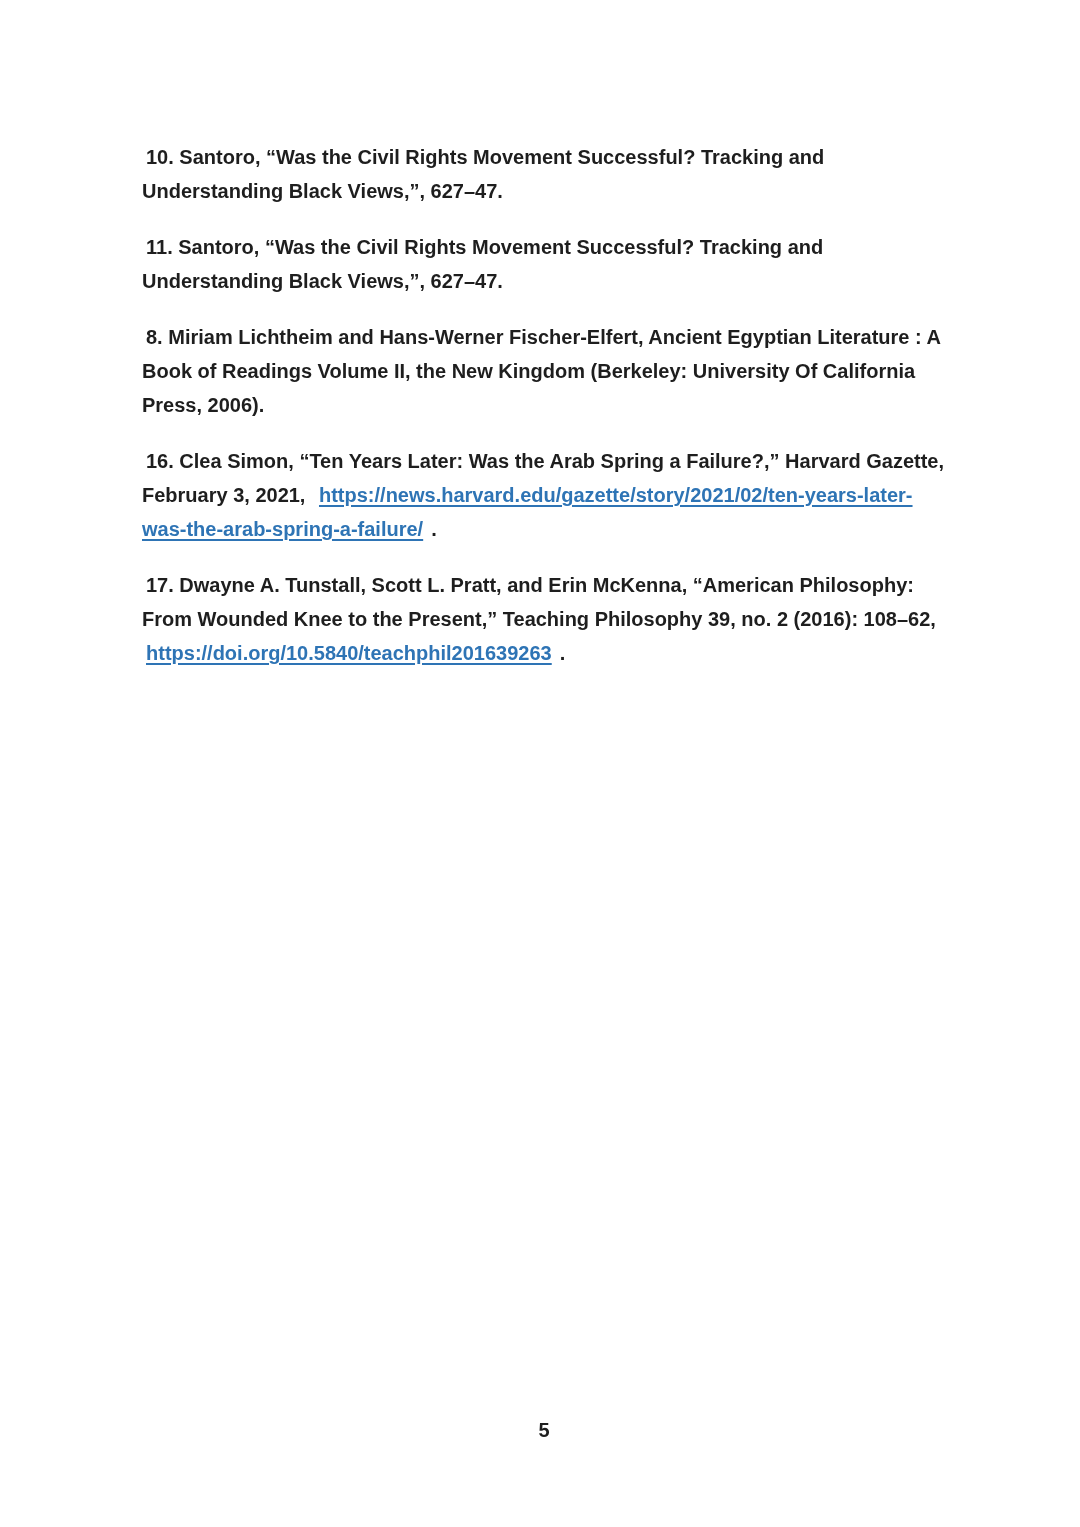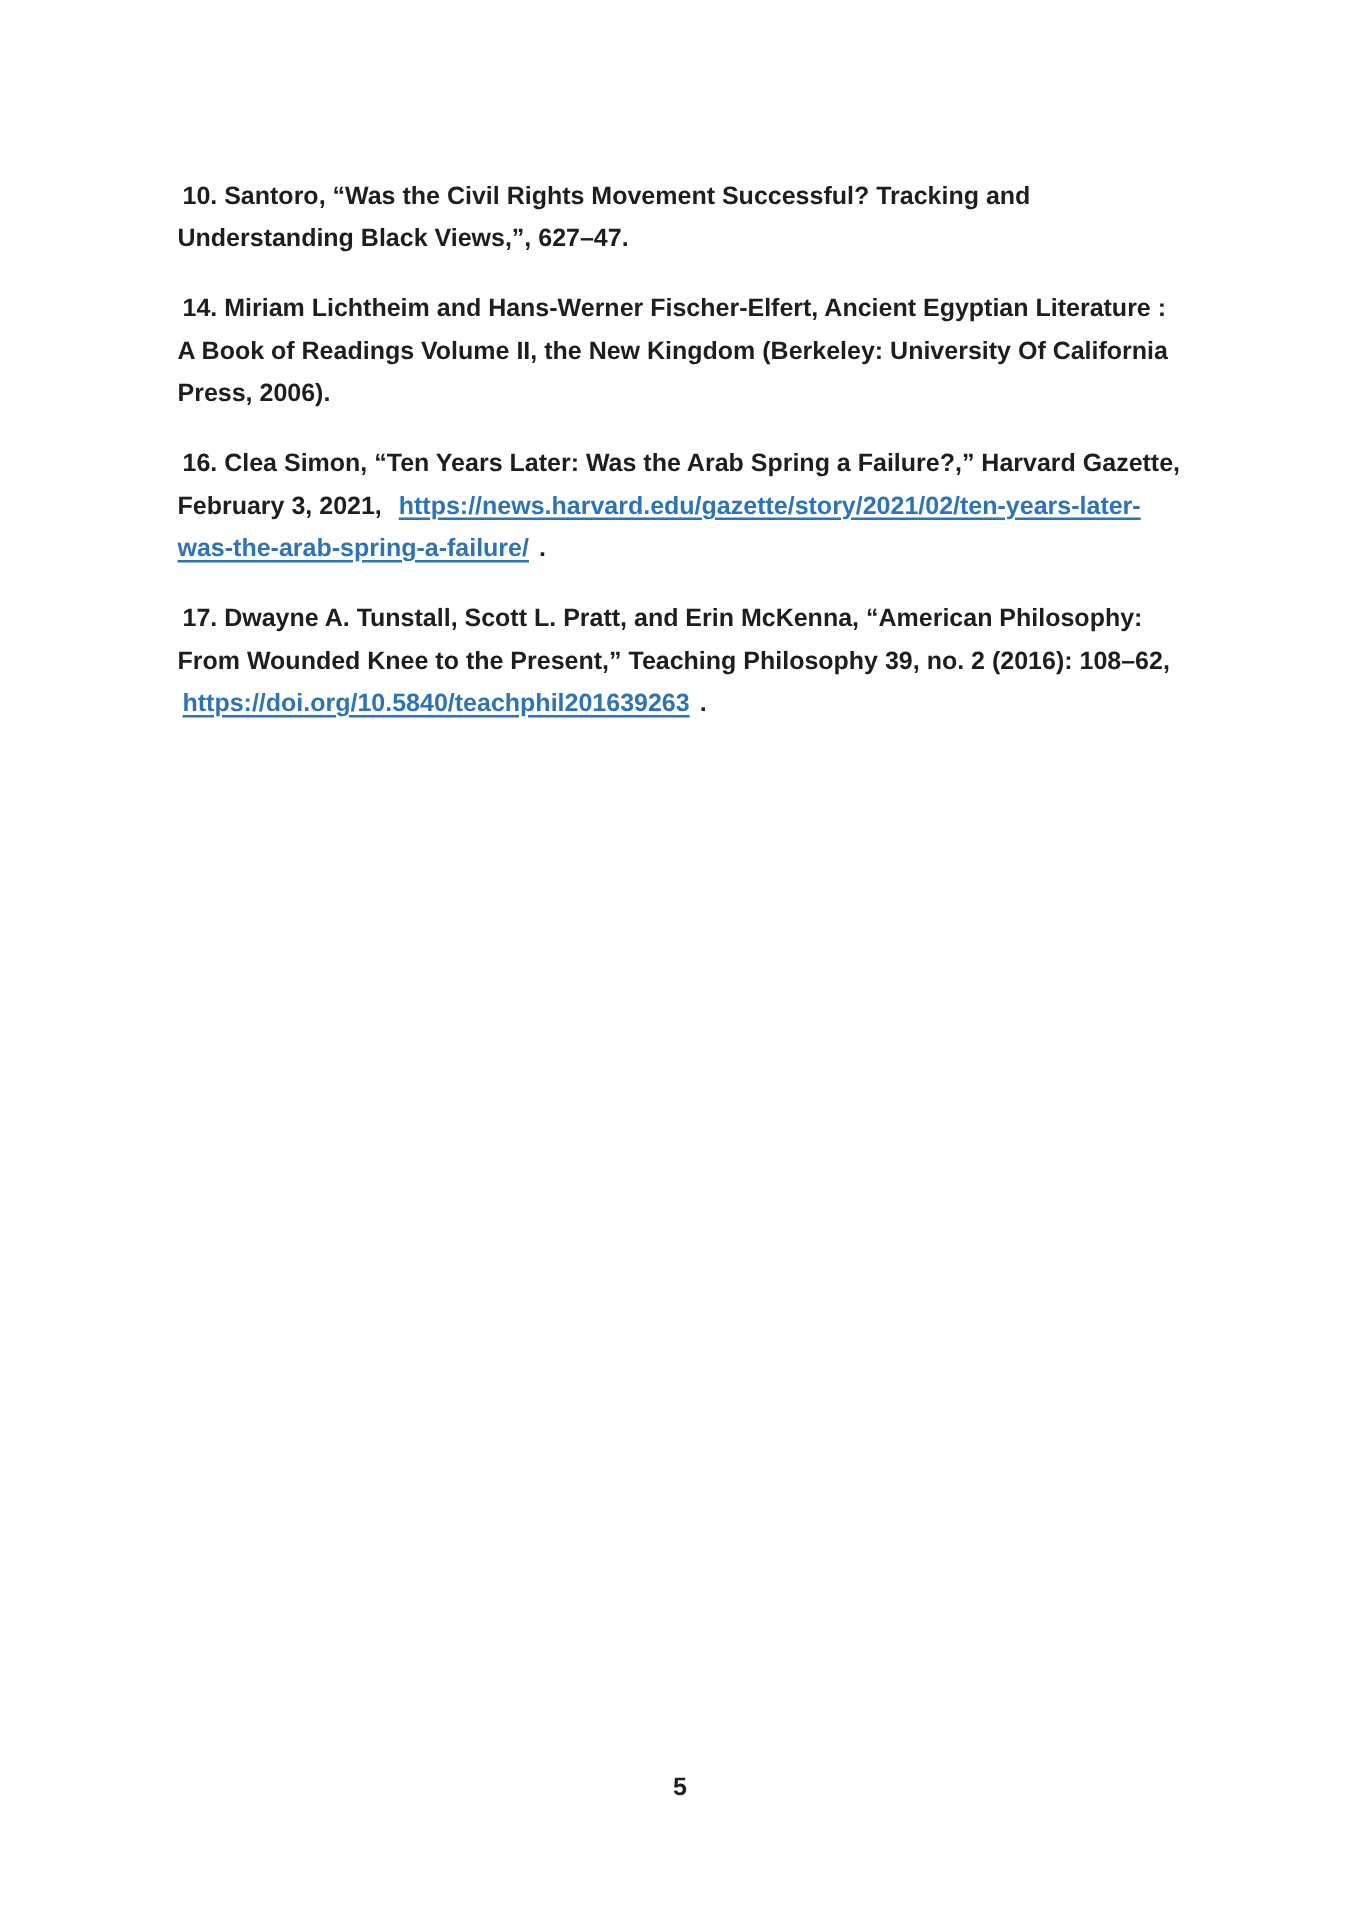--- a/index.html
+++ b/index.html
@@ -54,18 +54,19 @@
     line-height: 28px;
     color: var(--text-color);
   }
 </style>
 </head>
 <body>
 
 <div class="page">
   <div class="footnotes">
       <p class="footnote"><span>10. Santoro, “Was the Civil Rights Movement Successful? Tracking and Understanding Black Views,”, 627–47.</span></p>
-      <p class="footnote"><span>14. Miriam Lichtheim and Hans-Werner Fischer-Elfert, Ancient Egyptian Literature : A Book of Readings Volume II, the New Kingdom (Berkeley: University Of California Press, 2006).</span></p>
+      <p class="footnote"><span>11. Santoro, “Was the Civil Rights Movement Successful? Tracking and Understanding Black Views,”, 627–47.</span></p>
+      <p class="footnote"><span>8. Miriam Lichtheim and Hans-Werner Fischer-Elfert, Ancient Egyptian Literature : A Book of Readings Volume II, the New Kingdom (Berkeley: University Of California Press, 2006).</span></p>
       <p class="footnote"><span>16. Clea Simon, “Ten Years Later: Was the Arab Spring a Failure?,” Harvard Gazette, February 3, 2021, </span><a href="#">https://news.harvard.edu/gazette/story/2021/02/ten-years-later-was-the-arab-spring-a-failure/</a><span>.</span></p>
       <p class="footnote"><span>17. Dwayne A. Tunstall, Scott L. Pratt, and Erin McKenna, “American Philosophy: From Wounded Knee to the Present,” Teaching Philosophy 39, no. 2 (2016): 108–62, </span><a href="#">https://doi.org/10.5840/teachphil201639263</a><span>.</span></p>
     </div>
   <div class="page-number">5</div>
 </div>
 
 </body></html>

